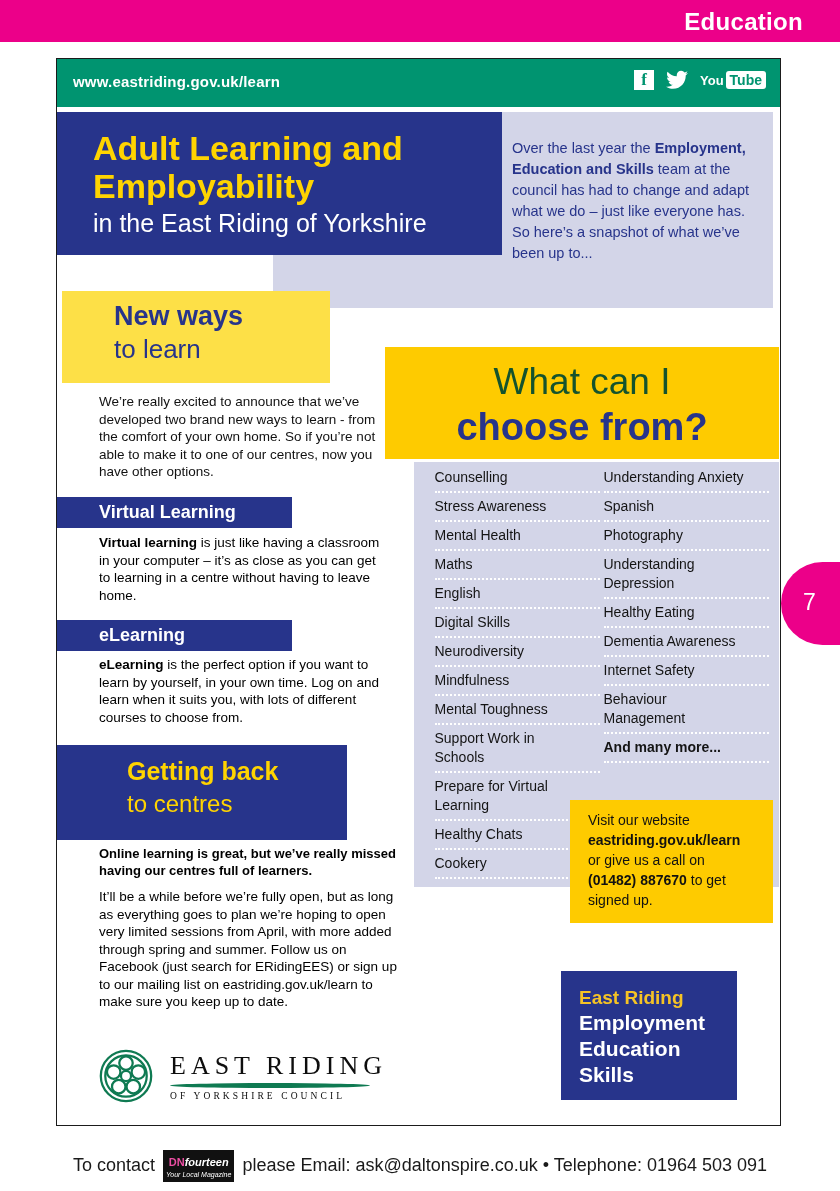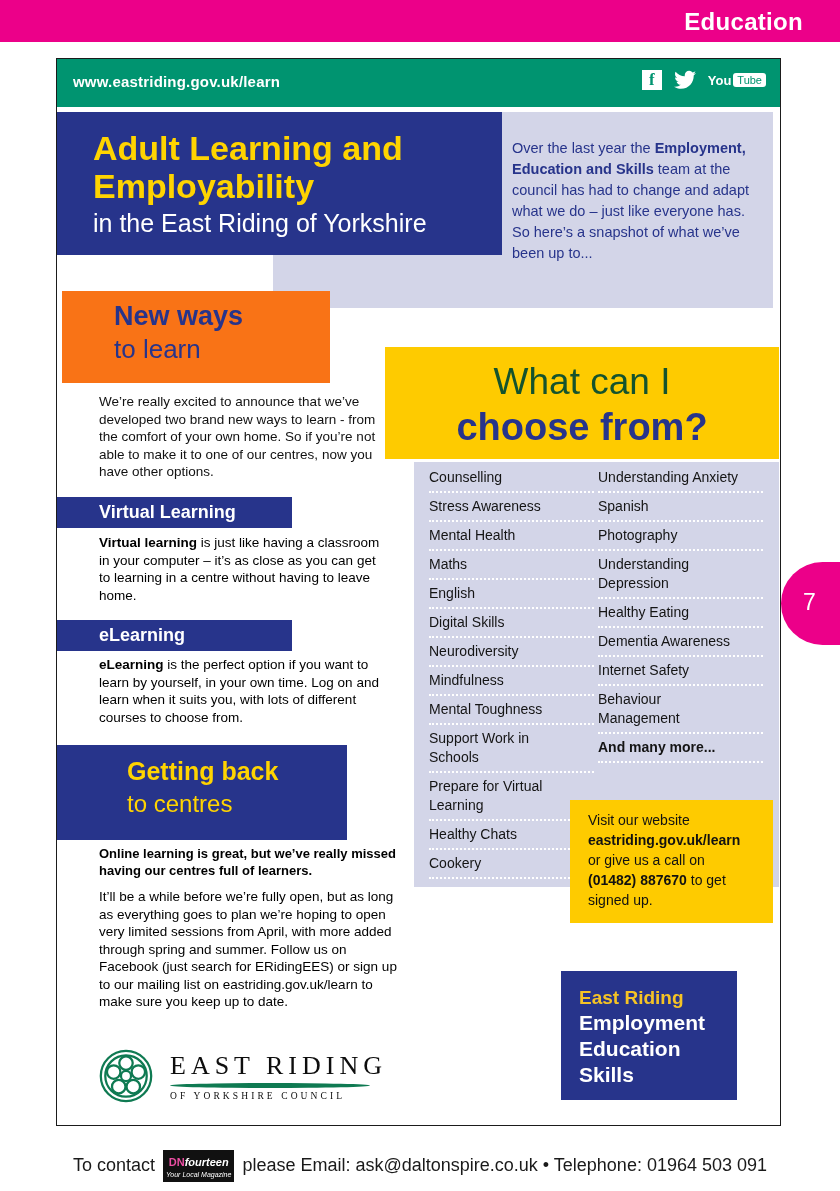--- a/index.html
+++ b/index.html
@@ -76,21 +76,21 @@
   }
   .ico-tw { width: 22px; height: 20px; }
   .ico-yt {
     display: flex; align-items: center; gap: 2px;
   }
   .ico-yt .yt-word {
     color: #fff; font-size: 13px; font-weight: bold;
   }
   .ico-yt .yt-box {
     background: #fff; color: #009470;
-    font-size: 11px; font-weight: normal;
+    font-size: 14px; font-weight: bold;
     padding: 1px 4px; border-radius: 3px;
   }
 
   
   .lavender-back {
     position: absolute;
     left: 273px; top: 112px;
     width: 500px; height: 196px;
     background: #d3d5e8;
   }
@@ -126,21 +126,21 @@
     font-size: 14.5px;
     line-height: 21px;
   }
   .intro-box b { font-weight: bold; }
 
   
   .newways {
     position: absolute;
     left: 62px; top: 291px;
     width: 268px; height: 92px;
-    background: #f97316;
+    background: #fde047;
     box-sizing: border-box;
     padding: 9px 0 0 52px;
   }
   .newways .n1 {
     color: #27348b; font-size: 27px; font-weight: bold; line-height: 33px;
   }
   .newways .n2 {
     color: #27348b; font-size: 26px; line-height: 32px;
   }
 
@@ -239,20 +239,21 @@
     left: 414px; top: 462px;
     width: 365px; height: 425px;
     background: #d3d5e8;
   }
   .course-cols {
     position: absolute;
     left: 429px; top: 468px;
     width: 345px;
     display: flex;
     gap: 4px;
+    justify-content: center;
   }
   .course-col { width: 165px; }
   .course-item {
     font-size: 14px;
     line-height: 19px;
     color: #141414;
     padding-bottom: 4px;
     margin-bottom: 4px;
     border-bottom: 2px dotted #ffffff;
   }

